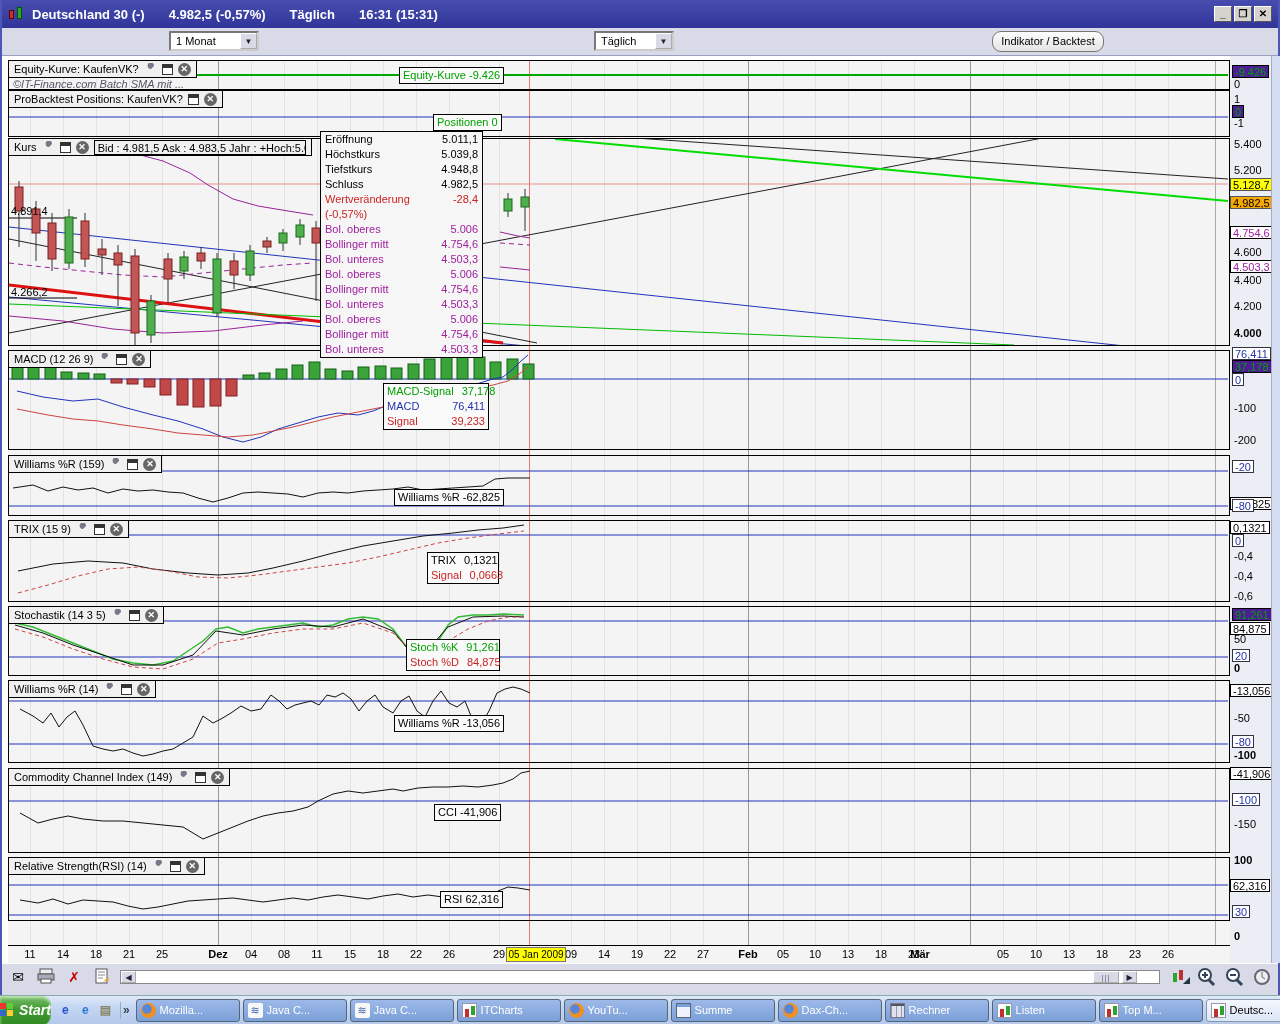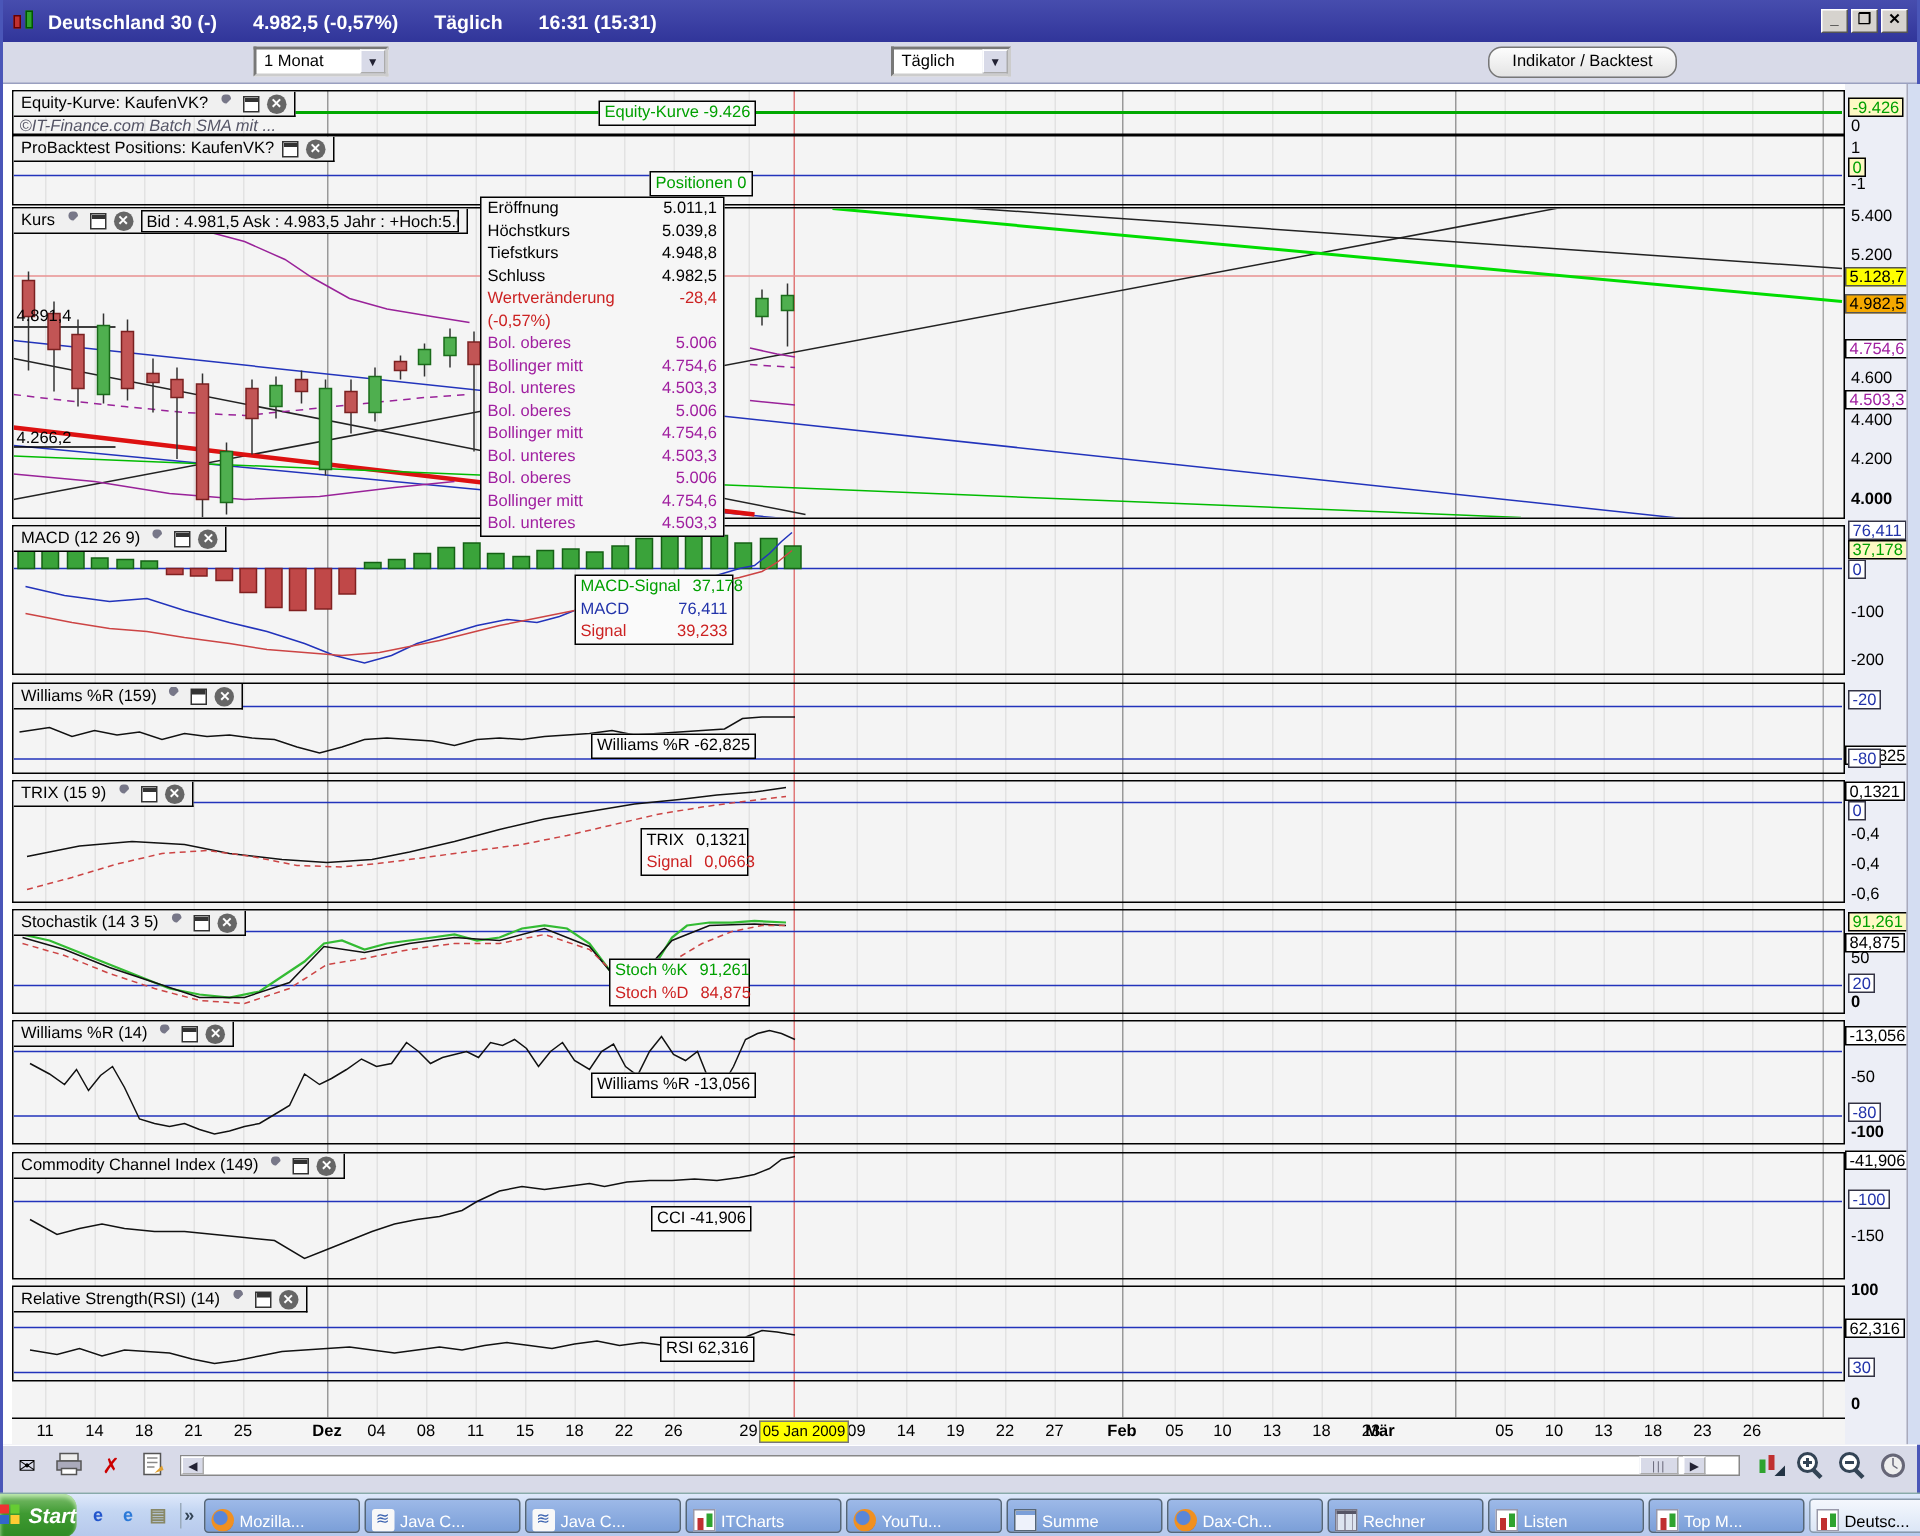--- a/index.html
+++ b/index.html
@@ -12,21 +12,21 @@
 .candle-ico .c1{left:1px;top:4px;height:9px;background:#c03030;border:1px solid #600}
 .candle-ico .c2{left:9px;top:1px;height:12px;background:#2fa32f;border:1px solid #050}
 .winbtns{margin-left:auto;display:flex;gap:2px}
 .winbtn{width:18px;height:16px;background:#d6d3ce;border:1px solid #fff;border-right-color:#555;border-bottom-color:#555;color:#000;font-size:10px;line-height:14px;text-align:center;font-weight:bold}
 
 #toolbar{position:absolute;left:0;top:28px;width:100%;height:28px;background:#d8dae8;border-bottom:1px solid #9aa0c0;font-size:11px}
 .combo{position:absolute;top:3px;height:20px;background:#fff;border:2px inset #ccc;display:flex;align-items:center;padding-left:5px}
 .combo .arrow{margin-left:auto;width:17px;height:16px;background:#d8dae8;border:1px outset #fff;text-align:center;font-size:8px;line-height:15px;color:#223}
 #combo-range{left:167px;width:90px}
 #combo-period{left:592px;width:80px}
-#btn-indicator{position:absolute;left:990px;top:3px;width:126px;height:21px;background:linear-gradient(#fdfdfd,#e4e4e4);border:1px solid #777;border-radius:9px;font-size:11px;text-align:center;line-height:19px}
+#btn-indicator{position:absolute;left:990px;top:3px;width:112px;height:21px;background:linear-gradient(#fdfdfd,#e4e4e4);border:1px solid #777;border-radius:9px;font-size:11px;text-align:center;line-height:19px}
 
 #chart-area{position:absolute;left:0;top:56px;width:1280px;height:907px;background:#fff}
 #plotbg{position:absolute;left:6px;top:4px;width:1222px;height:885px;background:#f4f4f4}
 #grid-layer{position:absolute;left:6px;top:4px;width:1222px;height:885px}
 .vgrid{position:absolute;top:0;bottom:0;width:1px;background:#e2e2e2}
 .vgrid.month{background:#999}
 #cursor-line{position:absolute;top:0;bottom:0;left:521px;width:1px;background:#e07878}
 #lastbar-line{position:absolute;top:0;bottom:0;left:1207px;width:1px;background:#aaa}
 .panel{position:absolute;left:6px;width:1222px;border:1px solid #000;overflow:hidden;background:transparent}
 .panel svg{position:absolute;left:0;top:0}
@@ -39,21 +39,21 @@
 .lbl .row{display:flex;justify-content:space-between;gap:8px}
 .g{color:#00a000}.r{color:#cc2222}.b{color:#2233aa}.p{color:#a020a0}.k{color:#000}
 #infobox{position:absolute;left:318px;top:75px;width:163px;border:1px solid #000;background:#f6f6f6;z-index:7;font-size:11px}
 #infobox .irow{display:flex;justify-content:space-between;line-height:15px;padding:0 4px}
 .pricelevel{position:absolute;font-size:11px;color:#000;z-index:4}
 #watermark{position:absolute;left:4px;top:17px;font-size:11px;font-style:italic;color:#556}
 
 #axis-col{position:absolute;left:1228px;top:0;width:41px;height:907px;background:#eceef6}
 .ax{position:absolute;left:2px;font-size:11px;height:13px;line-height:12px;padding:0 2px;color:#000;white-space:nowrap}
 .ax.bold{font-weight:bold}
-.ax.greenbox{color:#00a000;background:#fef9c3;border:1px solid #000}
+.ax.greenbox{color:#00a000;background:#4c1d95;border:1px solid #000}
 .ax.whitebox{color:#000;background:#fff;border:1px solid #000;left:0}
 .ax.bluebox{color:#2233aa;background:#fff;border:1px solid #334;}
 .ax.yellowbox{background:#ffff00;border:1px solid #555;color:#000;left:0}
 .ax.orangebox{background:#f5a800;border:1px solid #555;color:#000;left:0}
 .ax.purplebox{color:#a020a0;background:#fff;border:1px solid #000;left:0}
 #vscroll{position:absolute;left:1269px;top:0;width:11px;height:907px;background:#d4ddf2;border-left:1px solid #aab}
 
 #date-axis{position:absolute;left:6px;top:889px;width:1222px;height:18px;background:#f4f4f4;border-top:1px solid #000}
 .dtick{position:absolute;top:2px;transform:translateX(-50%);font-size:11px;color:#000}
 .dtick.bold{font-weight:bold}
@@ -70,21 +70,21 @@
 #taskbar{position:absolute;left:-2px;top:995px;width:1284px;height:29px;background:linear-gradient(#dfe9fb,#c4d6f2 40%,#b6c9ec);border-top:1px solid #8aa;display:flex;align-items:center}
 #startbtn{width:76px;height:29px;background:linear-gradient(#7ebe6e,#3f9a32 45%,#2f8a24);border-radius:0 9px 9px 0;color:#fff;font-weight:bold;font-style:italic;font-size:14px;display:flex;align-items:center;justify-content:center;gap:5px;box-shadow:inset 0 2px 3px #bfe8b0}
 .flag{display:inline-block;width:14px;height:14px;position:relative}
 .flag i{position:absolute;width:6px;height:6px}
 .flag .f1{left:0;top:0;background:#e33}.flag .f2{left:7px;top:0;background:#6c3}.flag .f3{left:0;top:7px;background:#36c}.flag .f4{left:7px;top:7px;background:#fc3}
 #quicklaunch{display:flex;align-items:center;gap:3px;padding:0 6px;border-right:1px solid #9ab}
 .ql{width:17px;height:17px;font-size:12px;text-align:center;line-height:16px;color:#1a50c8;font-weight:bold}
 .ql.ql1{color:#2255cc}.ql.ql2{color:#2b79d8}.ql.ql3{color:#886}
 #ql-chev{font-size:12px;color:#345;font-weight:bold;padding:0 2px}
 #taskbtns{display:flex;gap:3px;padding:0 4px;flex:1}
-.tbtn{width:104px;height:23px;background:linear-gradient(#9db9e8,#7b9fd8);border:1px solid #567;border-radius:3px;display:flex;align-items:flex-end;gap:4px;padding:0 4px;font-size:11px;color:#fff;overflow:hidden;white-space:nowrap}
+.tbtn{width:104px;height:23px;background:linear-gradient(#9db9e8,#7b9fd8);border:1px solid #567;border-radius:3px;display:flex;align-items:center;gap:4px;padding:0 4px;font-size:11px;color:#fff;overflow:hidden;white-space:nowrap}
 .tbtn.active{background:linear-gradient(#f4f7fd,#dbe6f6);color:#000;border:1px solid #89a}
 .tico{width:15px;height:15px;flex:none;display:inline-block;position:relative}
 .tico.firefox{border-radius:50%;background:radial-gradient(circle at 40% 40%,#5a86d8 0 34%,#f09020 40% 72%,#c85810 78%)}
 .tico.java{background:#f8f8f8;border-radius:2px;color:#c03030;font-size:11px;line-height:14px;text-align:center}
 .tico.java::before{content:"≋";display:block;color:#3a62b0}
 .tico.chart{background:#fff;border:1px solid #99a}
 .tico.chart::before{content:"";position:absolute;left:2px;top:5px;width:4px;height:8px;background:#c03030}
 .tico.chart::after{content:"";position:absolute;left:8px;top:2px;width:4px;height:9px;background:#2fa32f}
 .tico.window{background:#eef2fb;border:1px solid #567;box-shadow:inset 0 3px 0 #7b9fd8}
 .tico.calc{background:#dde4f0;border:1px solid #778;background-image:linear-gradient(#556 2px,transparent 2px),repeating-linear-gradient(90deg,#99a 0 1px,transparent 1px 5px)}

